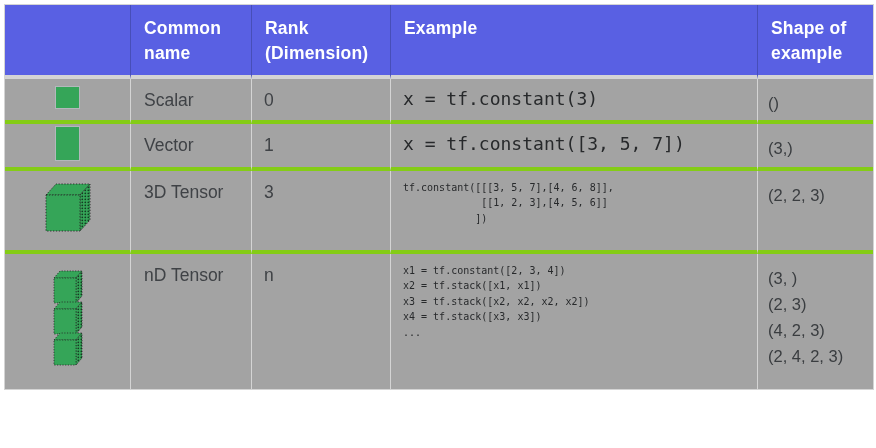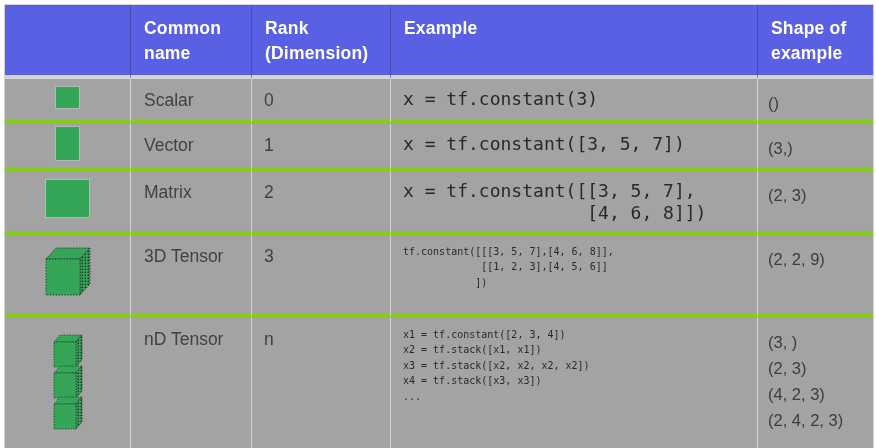--- a/index.html
+++ b/index.html
@@ -105,36 +105,20 @@
           </span>
         </td>
         <td class="name-cell">Vector</td>
         <td class="rank-cell">1</td>
         <td class="example-cell">
           <pre class="code-lg">x = tf.constant([3, 5, 7])</pre>
         </td>
         <td class="shape-cell">(3,)</td>
       </tr>
 
-      <tr class="r-mid">
-        <td class="icon-cell">
-          <span class="icon-wrap">
-            <svg width="47" height="42" viewBox="0 0 47 42">
-              <rect x="1.5" y="1.5" width="44" height="38" fill="#35a558" stroke="#b3b8bb" stroke-width="1"></rect>
-            </svg>
-          </span>
-        </td>
-        <td class="name-cell">Matrix</td>
-        <td class="rank-cell">2</td>
-        <td class="example-cell">
-          <pre class="code-lg">x = tf.constant([[3, 5, 7],
-                 [4, 6, 8]])</pre>
-        </td>
-        <td class="shape-cell">(2, 3)</td>
-      </tr>
 
       <tr class="r-tall">
         <td class="icon-cell">
           <span class="icon-wrap">
             <svg width="58" height="56" viewBox="0 0 58 56">
               <defs>
                 <pattern id="dotsA" width="3" height="3" patternUnits="userSpaceOnUse">
                   <rect width="3" height="3" fill="#35a558"></rect>
                   <circle cx="1.3" cy="1.3" r="0.85" fill="#123a20"></circle>
                 </pattern>
@@ -145,21 +129,21 @@
             </svg>
           </span>
         </td>
         <td class="name-cell">3D Tensor</td>
         <td class="rank-cell">3</td>
         <td class="example-cell">
           <pre class="code-sm">tf.constant([[[3, 5, 7],[4, 6, 8]],
              [[1, 2, 3],[4, 5, 6]]
             ])</pre>
         </td>
-        <td class="shape-cell">(2, 2, 9)</td>
+        <td class="shape-cell">(2, 2, 3)</td>
       </tr>
 
       <tr class="r-huge">
         <td class="icon-cell">
           <span class="icon-wrap">
             <svg width="42" height="100" viewBox="0 0 42 100">
               <defs>
                 <pattern id="dotsB" width="3" height="3" patternUnits="userSpaceOnUse">
                   <rect width="3" height="3" fill="#35a558"></rect>
                   <circle cx="1.3" cy="1.3" r="0.85" fill="#123a20"></circle>

